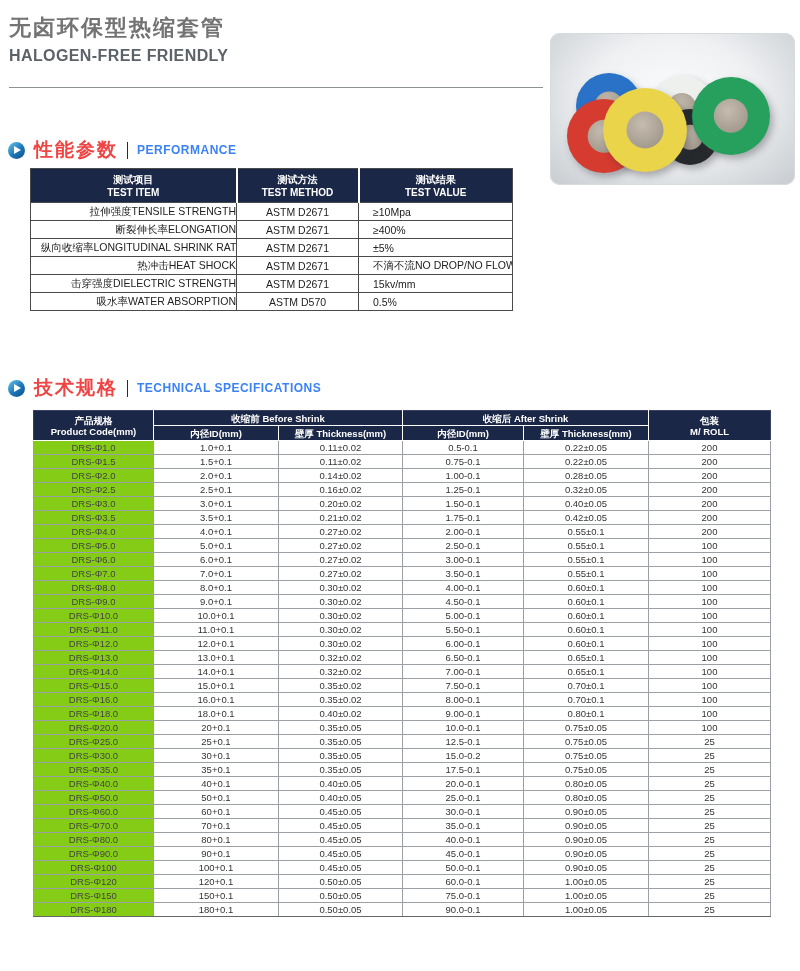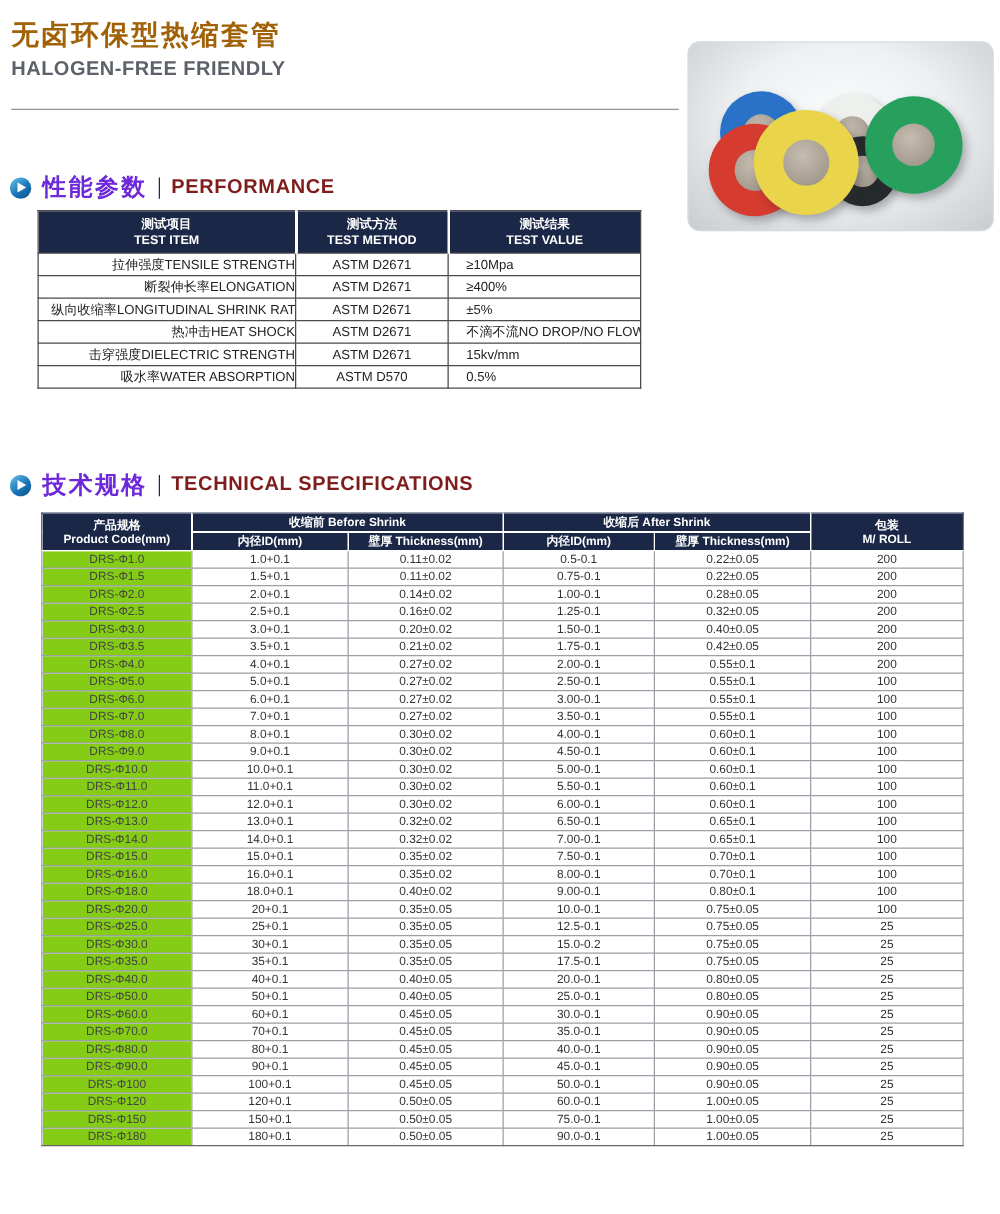--- a/index.html
+++ b/index.html
@@ -1,20 +1,20 @@
 <!DOCTYPE html>
 <html><head>
 <meta charset="utf-8">
 <style>
   *{margin:0;padding:0;box-sizing:border-box}
   html,body{background:#fff}
   body{width:800px;height:971px;position:relative;font-family:"Liberation Sans",sans-serif;overflow:hidden}
 
   
-  .title{position:absolute;left:9px;top:13px;font-size:22px;font-weight:bold;color:#a16207;letter-spacing:2px}
+  .title{position:absolute;left:9px;top:13px;font-size:22px;font-weight:bold;color:#737373;letter-spacing:2px}
   .subtitle{position:absolute;left:9px;top:46px;font-size:16px;font-weight:bold;color:#5d6269;line-height:20px;letter-spacing:.4px}
   .head-rule{position:absolute;left:9px;top:87px;width:534px;height:1px;background:#8d9296}
 
   
   .photo{position:absolute;left:550px;top:33px;width:245px;height:152px;border-radius:10px;
          background:radial-gradient(ellipse at 50% 42%, #fbfcfd 0%, #eef0f2 48%, #c7cbcf 100%);
          box-shadow:0 0 0 1px #d8dbde inset;overflow:hidden}
   .roll{position:absolute;border-radius:50%;box-shadow:3px 4px 7px rgba(50,50,55,.35)}
   .roll .hole{position:absolute;left:50%;top:50%;transform:translate(-50%,-50%);width:44%;height:44%;
          border-radius:50%;background:radial-gradient(circle at 42% 35%, #c6bdb0, #978e82)}
@@ -26,23 +26,23 @@
   .r6{left:53px;top:55px;width:84px;height:84px;z-index:4}
 
   
   .section{position:absolute;left:8px;display:flex;align-items:center;gap:9px}
   .sec1{top:137px}
   .sec2{top:375px}
   .sec-icon{width:17px;height:17px;border-radius:50%;flex:0 0 17px;position:relative;
             background:linear-gradient(140deg,#6cc4ec 0%,#1a76b8 55%,#0d4f86 100%)}
   .sec-icon::after{content:"";position:absolute;left:6px;top:4px;
             border-left:7px solid #fff;border-top:4.5px solid transparent;border-bottom:4.5px solid transparent}
-  .sec-cn{font-size:19px;font-weight:bold;color:#6d28d9;letter-spacing:2px}
+  .sec-cn{font-size:19px;font-weight:bold;color:#ef4444;letter-spacing:2px}
   .sec-sep{width:1px;height:17px;background:#1e2950}
-  .sec-en{font-size:16px;font-weight:bold;color:#7f1d1d;letter-spacing:.5px}
+  .sec-en{font-size:12px;font-weight:bold;color:#3b82f6;letter-spacing:.5px}
 
   
   table{border-collapse:collapse;table-layout:fixed}
   th,td{overflow:hidden;white-space:nowrap}
 
   .perf{position:absolute;left:30px;top:168px;width:482px}
   .perf th{background:#1b2746;color:#fff;font-size:10px;font-weight:bold;height:34px;line-height:13px;
            text-align:center;border-left:2px solid #fff;border-bottom:1px solid #4a4a4a}
   .perf th:first-child{border-left:1px solid #4a4a4a}
   .perf th:last-child{border-right:1px solid #4a4a4a}

